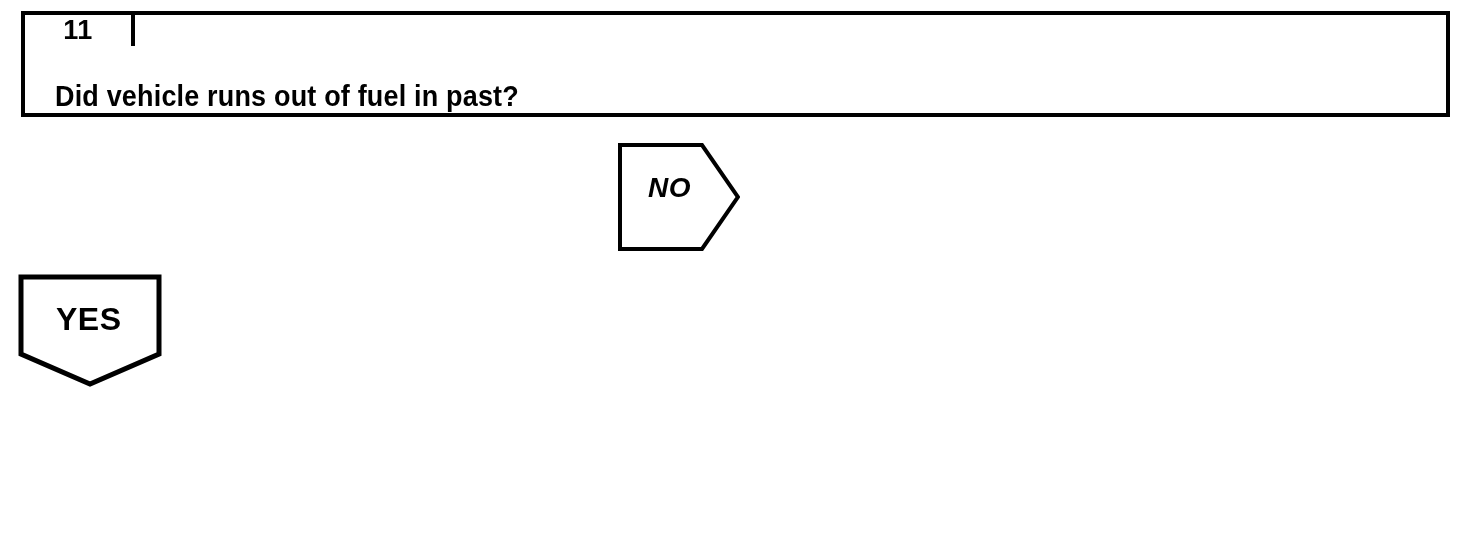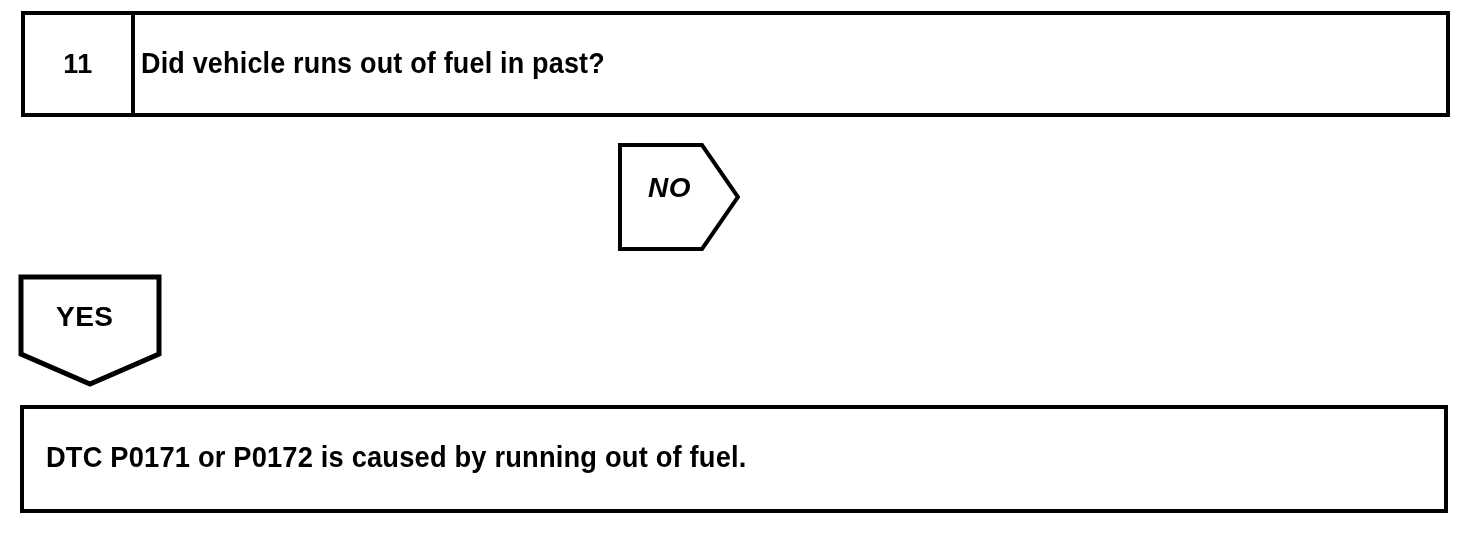--- a/index.html
+++ b/index.html
@@ -28,40 +28,41 @@
     position: absolute;
     left: 21px;
     top: 11px;
     width: 1429px;
     height: 106px;
     border: 4px solid #000;
     box-sizing: border-box;
     background: #fff;
     display: flex;
     align-items: stretch;
+    flex-direction: column;
   }
   .step-number-cell {
     width: 110px;
     border-right: 4px solid #000;
     box-sizing: border-box;
     display: flex;
     align-items: center;
     justify-content: center;
   }
   .step-number-text {
     font-size: 27px;
     font-weight: bold;
     letter-spacing: 0.5px;
     font-family: "Liberation Sans", sans-serif;
   }
   .step-text-cell {
     flex: 1;
     display: flex;
-    align-items: center;
-    padding-left: 6px;
+    align-items: flex-end;
+    padding-left: 30px;
     box-sizing: border-box;
     border-radius: 23px;
   }
   .step-question-text {
     font-size: 29px;
     font-weight: bold;
     letter-spacing: 0.2px;
     line-height: 1.1;
     font-family: "Liberation Sans", sans-serif;
     transform: scaleX(0.93);
@@ -117,21 +118,21 @@
     left: 18px;
     top: 274px;
     width: 144px;
     height: 114px;
   }
   .yes-arrow svg { display: block; }
   .yes-arrow-label {
     position: absolute;
     left: 56px;
     top: 301px;
-    font-size: 28px;
+    font-size: 32px;
     font-weight: bold;
     letter-spacing: 0.5px;
     font-family: "Liberation Sans", sans-serif;
   }
 
   
   .conclusion-box {
     position: absolute;
     left: 20px;
     top: 405px;
@@ -175,17 +176,14 @@
   <span class="no-arrow-label">NO</span>
 
 
   <div class="yes-arrow">
     <svg width="144" height="114" viewBox="0 0 144 114" xmlns="http://www.w3.org/2000/svg">
       <polygon points="3,3 141,3 141,80 72,110 3,80" fill="#ffffff" stroke="#000000" stroke-width="5" stroke-linejoin="miter"></polygon>
     </svg>
   </div>
   <span class="yes-arrow-label">YES</span>
 
-  <div class="conclusion-box">
-    <span class="conclusion-text">DTC P0171 or P0172 is caused by running out of fuel.</span>
-  </div>
 
 </div>
 
 </body></html>

